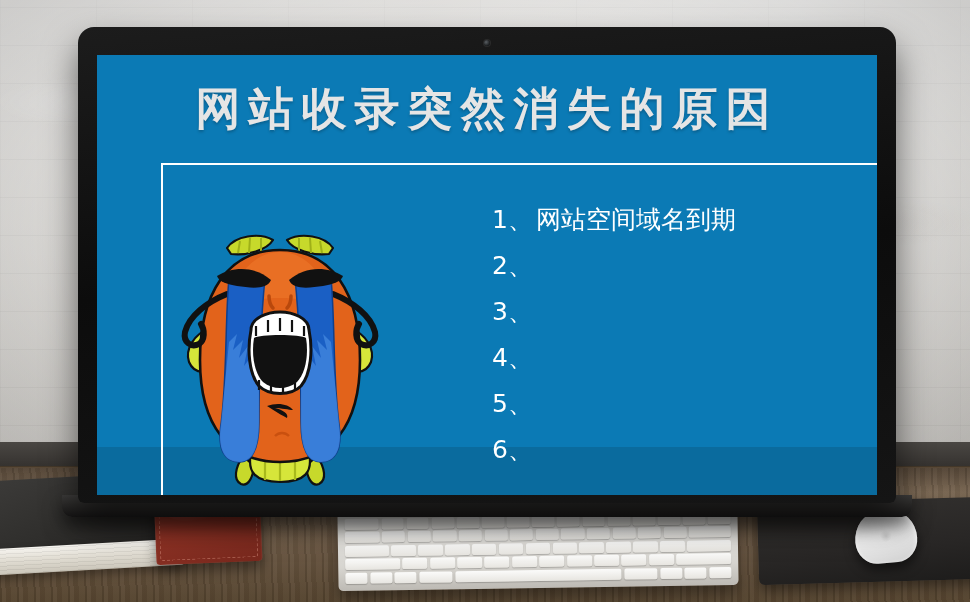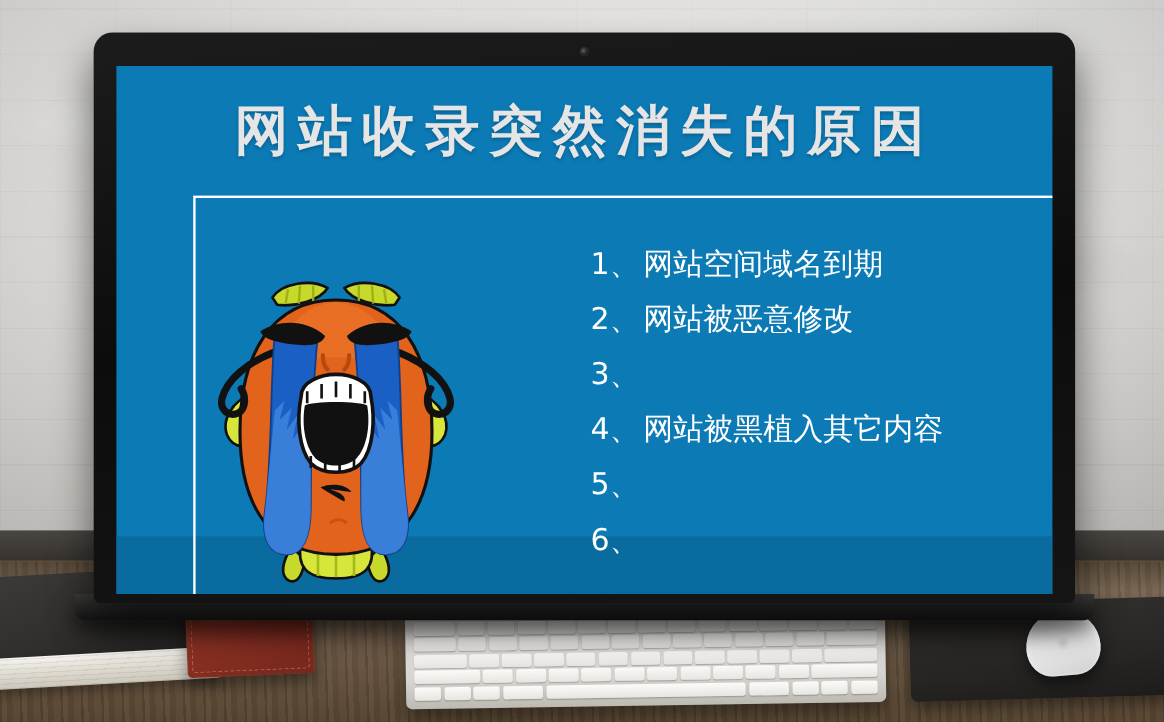--- a/index.html
+++ b/index.html
@@ -385,28 +385,26 @@
           </svg>
         </div>
 
         <div class="point-list">
           <div class="point-item">
             <span class="point-num">1、</span>
             <span class="point-text">网站空间域名到期</span>
           </div>
           <div class="point-item">
             <span class="point-num">2、</span>
-            <span class="point-text">网站被恶意修改</span>
           </div>
           <div class="point-item">
             <span class="point-num">3、</span>
           </div>
           <div class="point-item">
             <span class="point-num">4、</span>
-            <span class="point-text">网站被黑植入其它内容</span>
           </div>
           <div class="point-item">
             <span class="point-num">5、</span>
           </div>
           <div class="point-item">
             <span class="point-num">6、</span>
           </div>
         </div>
 
       </div>

